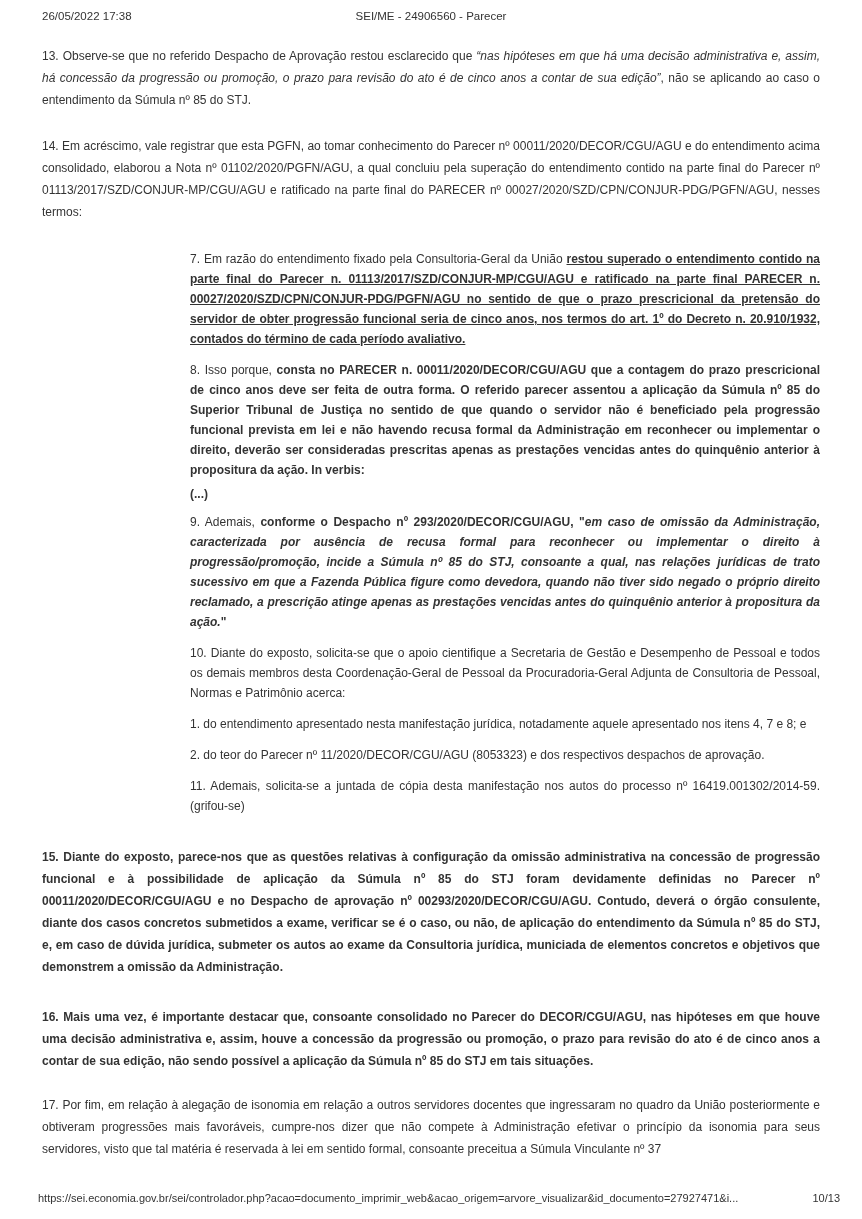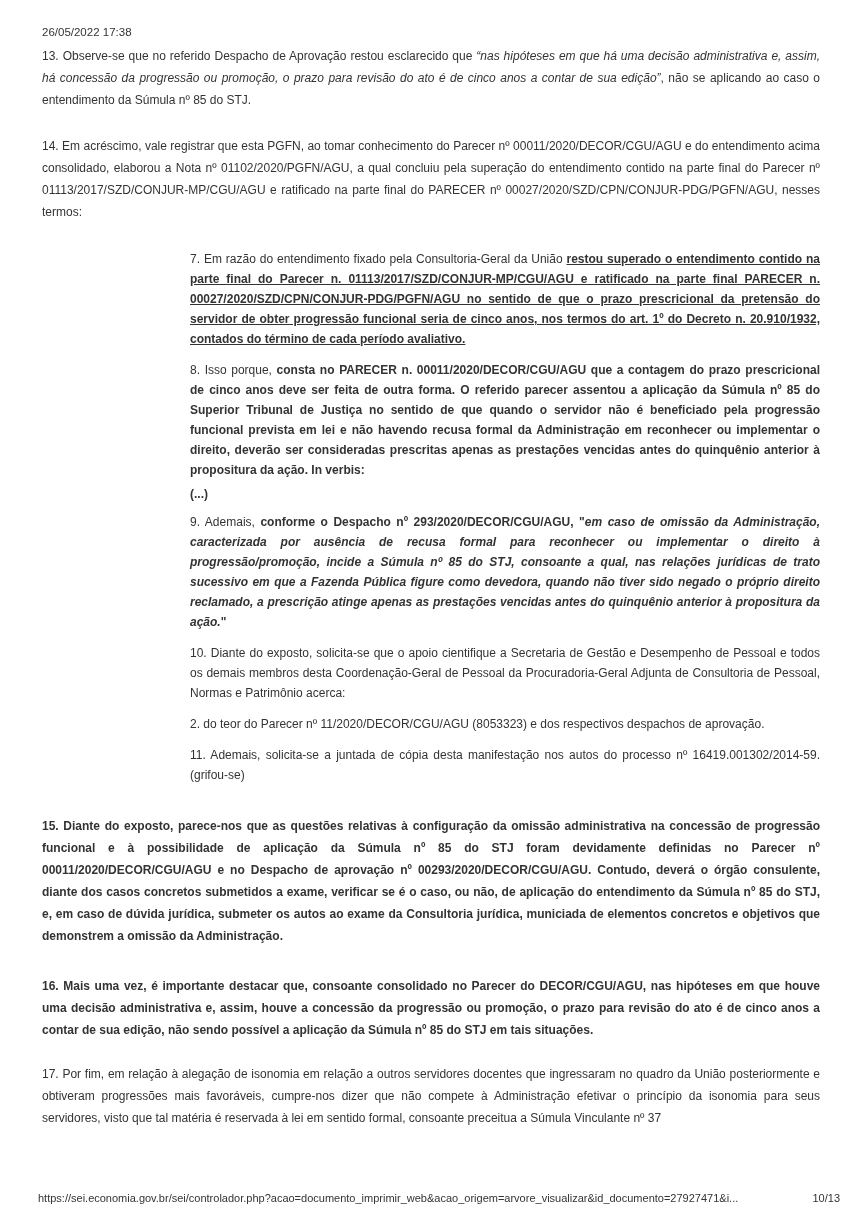--- a/index.html
+++ b/index.html
@@ -18,21 +18,21 @@
   .page{
     padding:10px 42px 0 42px;
   }
   .doc-header{
     position:relative;
     height:15px;
     font-size:11.5px;
     color:#333;
     margin-bottom:20px;
   }
-  .hdr-left{position:absolute;left:0;top:16px;}
+  .hdr-left{position:absolute;left:0;top:0;}
   .hdr-center{position:absolute;left:-42px;right:-42px;top:0;text-align:center;}
   .para{
     font-size:12px;
     line-height:22px;
     text-align:justify;
     margin:0 0 24px 0;
   }
   .quote-block{
     margin-left:148px;
     margin-top:20px;
@@ -67,38 +67,40 @@
   .doc-footer .url{overflow:hidden;}
   .doc-footer .pagenum{margin-left:16px;}
 </style>
 </head>
 <body>
 
 <div class="page">
 
   <div class="doc-header">
     <span class="hdr-left">26/05/2022 17:38</span>
+    <span class="hdr-center">SEI/ME - 24906560 - Parecer</span>
   </div>
 
   <p class="para"><span>13. Observe-se que no referido Despacho de Aprovação restou esclarecido que </span><span class="it">“nas hipóteses em que há uma decisão administrativa e, assim, há concessão da progressão ou promoção, o prazo para revisão do ato é de cinco anos a contar de sua edição”</span><span>, não se aplicando ao caso o entendimento da Súmula nº 85 do STJ.</span></p>
 
   <p class="para tailgap">14. Em acréscimo, vale registrar que esta PGFN, ao tomar conhecimento do Parecer nº 00011/2020/DECOR/CGU/AGU e do entendimento acima consolidado, elaborou a Nota nº 01102/2020/PGFN/AGU, a qual concluiu pela superação do entendimento contido na parte final do Parecer nº 01113/2017/SZD/CONJUR-MP/CGU/AGU e ratificado na parte final do PARECER nº 00027/2020/SZD/CPN/CONJUR-PDG/PGFN/AGU, nesses termos:</p>
 
   <div class="quote-block">
 
     <p class="para"><span>7. Em razão do entendimento fixado pela Consultoria-Geral da União </span><span class="bu">restou superado o entendimento contido na parte final do Parecer n. 01113/2017/SZD/CONJUR-MP/CGU/AGU e ratificado na parte final PARECER n. 00027/2020/SZD/CPN/CONJUR-PDG/PGFN/AGU no sentido de que o prazo prescricional da pretensão do servidor de obter progressão funcional seria de cinco anos, nos termos do art. 1º do Decreto n. 20.910/1932, contados do término de cada período avaliativo.</span></p>
 
     <p class="para q8"><span>8. Isso porque, </span><span class="b">consta no PARECER n. 00011/2020/DECOR/CGU/AGU que a contagem do prazo prescricional de cinco anos deve ser feita de outra forma. O referido parecer assentou a aplicação da Súmula nº 85 do Superior Tribunal de Justiça no sentido de que quando o servidor não é beneficiado pela progressão funcional prevista em lei e não havendo recusa formal da Administração em reconhecer ou implementar o direito, deverão ser consideradas prescritas apenas as prestações vencidas antes do quinquênio anterior à propositura da ação. In verbis:</span></p>
 
     <p class="para b ellipsis">(...)</p>
 
     <p class="para"><span>9. Ademais, </span><span class="b">conforme o Despacho nº 293/2020/DECOR/CGU/AGU, "</span><span class="bi">em caso de omissão da Administração, caracterizada por ausência de recusa formal para reconhecer ou implementar o direito à progressão/promoção, incide a Súmula nº 85 do STJ, consoante a qual, nas relações jurídicas de trato sucessivo em que a Fazenda Pública figure como devedora, quando não tiver sido negado o próprio direito reclamado, a prescrição atinge apenas as prestações vencidas antes do quinquênio anterior à propositura da ação.</span><span class="b">"</span></p>
 
     <p class="para">10. Diante do exposto, solicita-se que o apoio cientifique a Secretaria de Gestão e Desempenho de Pessoal e todos os demais membros desta Coordenação-Geral de Pessoal da Procuradoria-Geral Adjunta de Consultoria de Pessoal, Normas e Patrimônio acerca:</p>
 
+    <p class="para">1. do entendimento apresentado nesta manifestação jurídica, notadamente aquele apresentado nos itens 4, 7 e 8; e</p>
 
     <p class="para">2. do teor do Parecer nº 11/2020/DECOR/CGU/AGU (8053323) e dos respectivos despachos de aprovação.</p>
 
     <p class="para q11">11. Ademais, solicita-se a juntada de cópia desta manifestação nos autos do processo nº 16419.001302/2014-59. (grifou-se)</p>
 
   </div>
 
   <p class="para b p15">15. Diante do exposto, parece-nos que as questões relativas à configuração da omissão administrativa na concessão de progressão funcional e à possibilidade de aplicação da Súmula nº 85 do STJ foram devidamente definidas no Parecer nº 00011/2020/DECOR/CGU/AGU e no Despacho de aprovação nº 00293/2020/DECOR/CGU/AGU. Contudo, deverá o órgão consulente, diante dos casos concretos submetidos a exame, verificar se é o caso, ou não, de aplicação do entendimento da Súmula nº 85 do STJ, e, em caso de dúvida jurídica, submeter os autos ao exame da Consultoria jurídica, municiada de elementos concretos e objetivos que demonstrem a omissão da Administração.</p>
 
   <p class="para b p16">16. Mais uma vez, é importante destacar que, consoante consolidado no Parecer do DECOR/CGU/AGU, nas hipóteses em que houve uma decisão administrativa e, assim, houve a concessão da progressão ou promoção, o prazo para revisão do ato é de cinco anos a contar de sua edição, não sendo possível a aplicação da Súmula nº 85 do STJ em tais situações.</p>

